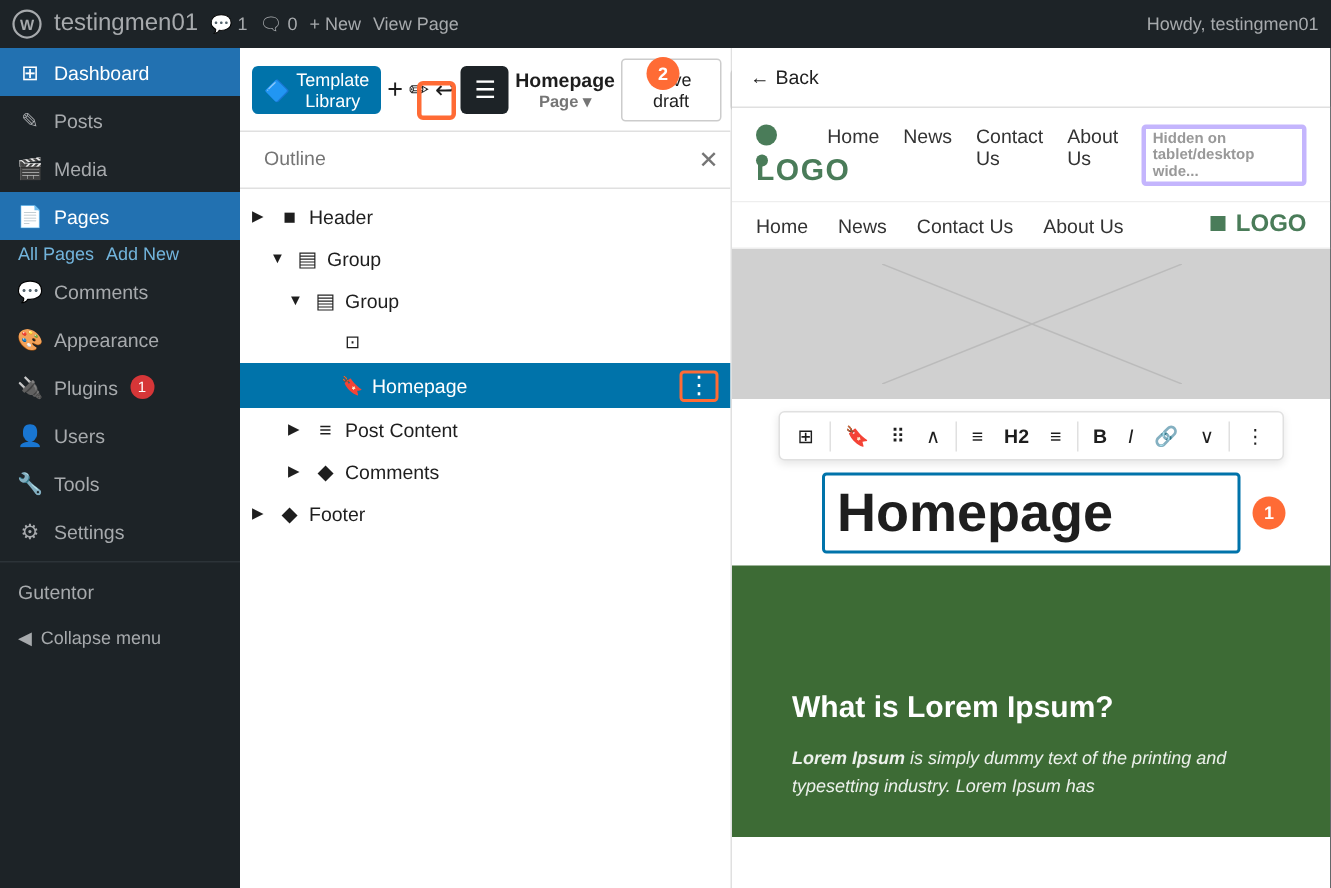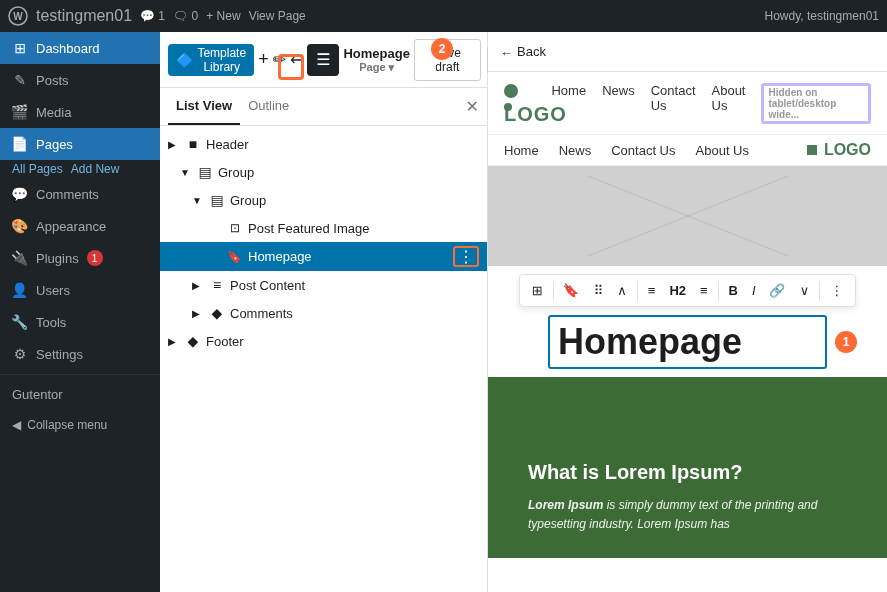--- a/index.html
+++ b/index.html
@@ -268,21 +268,20 @@
           <span>⚙</span>
         </button>
         <button class="et-btn">
           <span>⋮</span>
         </button>
       </div>
     </div>
 
     <div class="list-view-panel">
       <div class="list-view-tabs">
-        <div class="lv-tab active">List View</div>
         <div class="lv-tab">Outline</div>
         <div class="lv-close">✕</div>
       </div>
 
       <div class="list-view-content">
 
         <div class="tree-item" style="padding-left:8px;">
           <span class="chevron">▶</span>
           <span class="block-icon">■</span>
           <span class="block-label">Header</span>
@@ -296,21 +295,20 @@
 
         <div class="tree-item" style="padding-left:32px;">
           <span class="chevron">▼</span>
           <span class="block-icon">▤</span>
           <span class="block-label">Group</span>
         </div>
 
         <div class="tree-item" style="padding-left:50px;">
           <span style="width:12px;"></span>
           <span class="block-icon" style="font-size:12px;">⊡</span>
-          <span class="block-label">Post Featured Image</span>
         </div>
 
         <div class="tree-item selected" style="padding-left:50px;position:relative;">
           <span style="width:12px;"></span>
           <span class="block-icon" style="font-size:12px;">🔖</span>
           <span class="block-label">Homepage</span>
           <div style="position:relative;">
             <span class="item-menu" style="border:2px solid #ff6b35;border-radius:3px;padding:0 3px;margin-left:4px;">⋮</span>
             
           </div>

